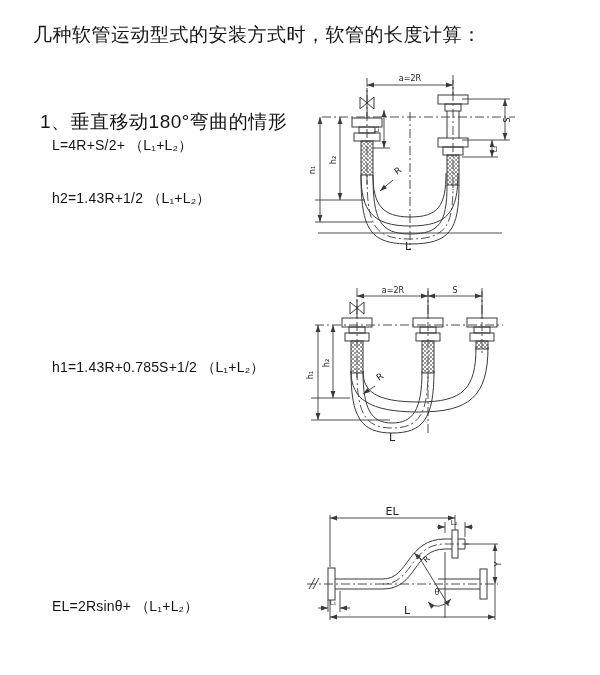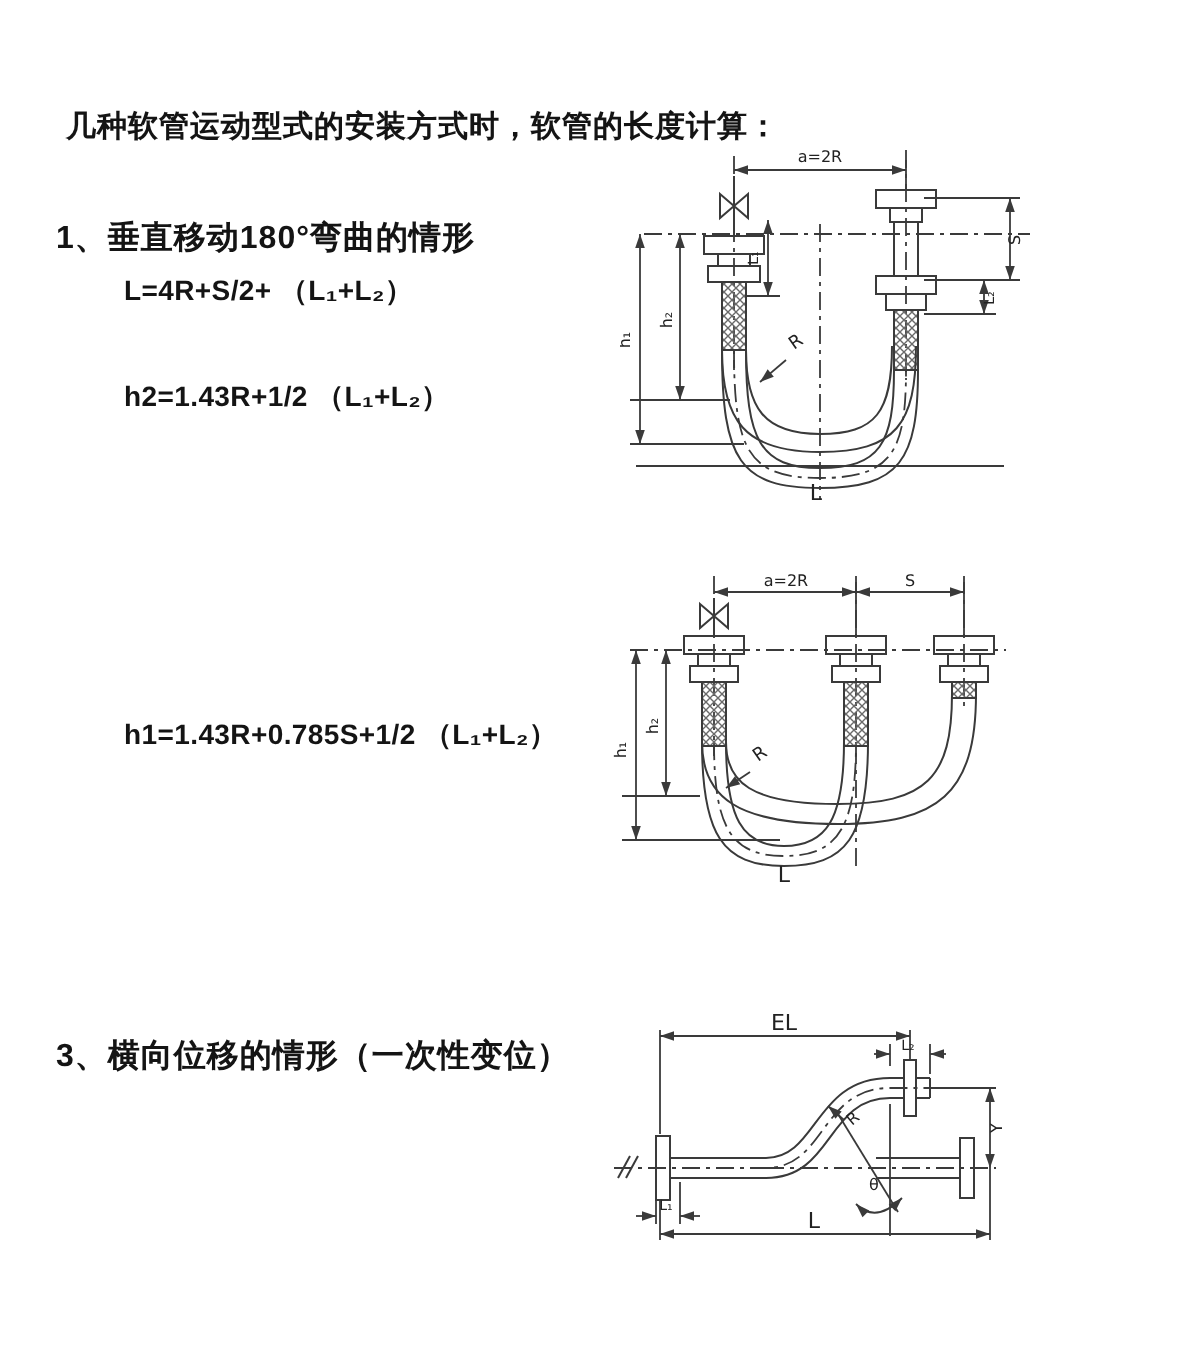--- a/index.html
+++ b/index.html
@@ -1,37 +1,37 @@
 <!DOCTYPE html>
 <html><head>
 <meta charset="utf-8">
 <style>
   html,body{margin:0;padding:0;background:#fff;}
   .page{position:relative;width:600px;height:675px;background:#ffffff;overflow:hidden;
         font-family:"Liberation Sans","DejaVu Sans",sans-serif;color:#141414;}
-  .title{position:absolute;left:33px;top:22px;font-size:15px;font-weight:bold;letter-spacing:.5px;margin-top:32px;}
-  .heading{position:absolute;left:28px;font-size:16px;font-weight:bold;letter-spacing:.5px;}
-  .formula{position:absolute;left:62px;font-size:14px;font-weight:bold;letter-spacing:.2px;}
+  .title{position:absolute;left:33px;top:22px;font-size:19px;font-weight:normal;letter-spacing:.5px;}
+  .heading{position:absolute;left:40px;font-size:19px;font-weight:normal;letter-spacing:.5px;}
+  .formula{position:absolute;left:52px;font-size:14px;font-weight:normal;letter-spacing:.2px;}
   svg.diag{position:absolute;}
   svg text{font-family:"DejaVu Sans","Liberation Sans",sans-serif;fill:#222;}
 </style>
 </head>
 <body>
 
 <div class="page">
 
   <div class="title">几种软管运动型式的安装方式时，软管的长度计算：</div>
 
   <div class="heading" style="top:109px">1、垂直移动180°弯曲的情形</div>
   <div class="formula" style="top:137px">L=4R+S/2+ （L₁+L₂）</div>
   <div class="formula" style="top:190px">h2=1.43R+1/2 （L₁+L₂）</div>
 
   <div class="formula" style="top:359px">h1=1.43R+0.785S+1/2 （L₁+L₂）</div>
 
-  <div class="heading" style="top:518px">3、横向位移的情形（一次性变位）</div>
+  <div class="formula" style="top:598px">EL=2Rsinθ+ （L₁+L₂）</div>
 
   <svg class="diag" style="left:310px;top:70px" width="290" height="185" viewBox="0 0 290 185">
     <defs>
       <path id="a1" d="M0,0 L-7,2.4 L-7,-2.4 Z"></path>
       <pattern id="hx1" width="4" height="4" patternUnits="userSpaceOnUse">
         <path d="M0,0 L4,4 M4,0 L0,4" stroke="#6a6a6a" stroke-width="0.7"></path>
       </pattern>
     </defs>
 
     <g stroke="#3a3a3a" stroke-width="0.9" fill="none">

